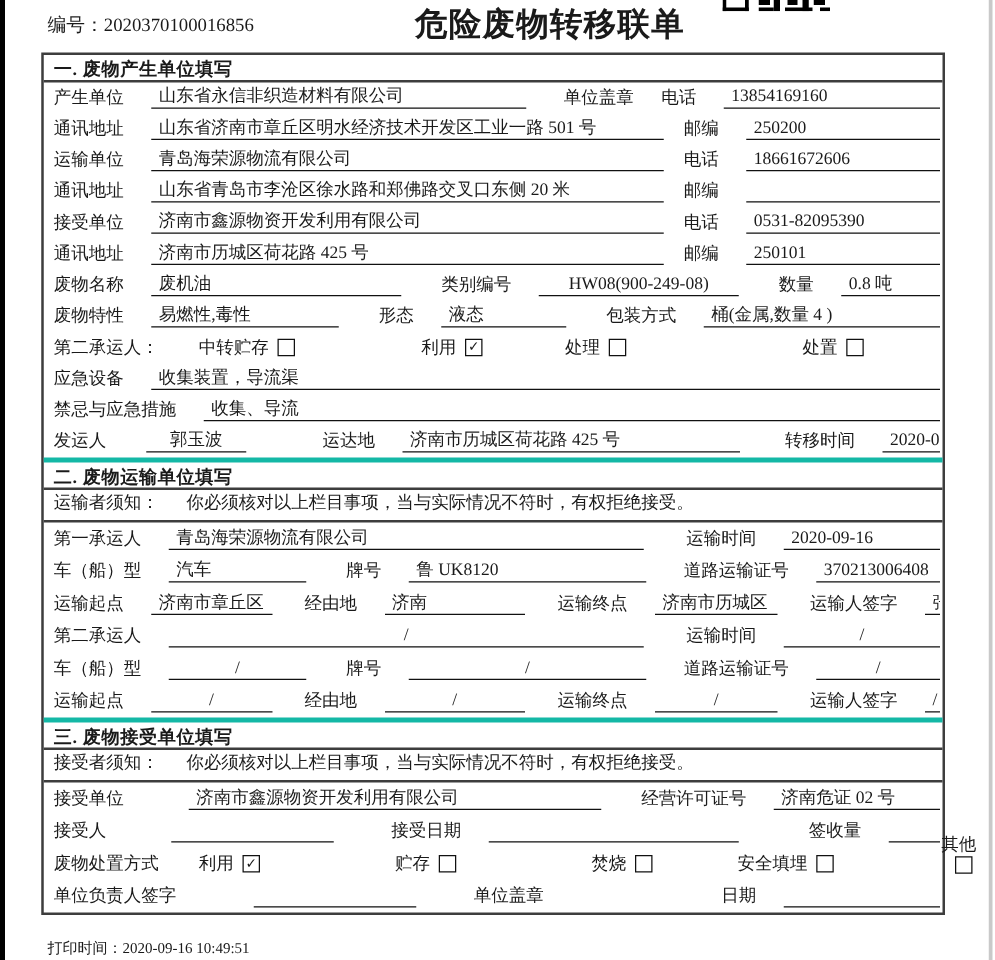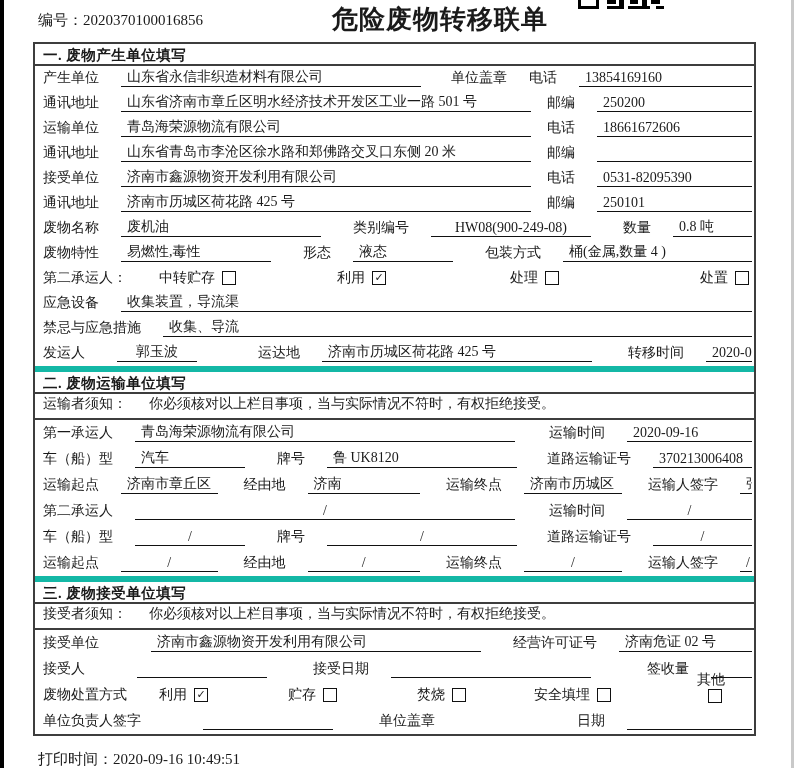--- a/index.html
+++ b/index.html
@@ -13,21 +13,21 @@
   .edge-left{position:absolute;left:0;top:0;width:4px;height:768px;background:#000;}
   .edge-right{position:absolute;left:791px;top:0;width:3px;height:768px;background:#c9c9c9;}
   .qr{position:absolute;left:578px;top:0;width:86px;height:9px;}
   
   .serial{position:absolute;left:38px;top:11px;font-size:15px;white-space:nowrap;}
   .doc-title{position:absolute;left:0;top:2px;width:880px;text-align:center;
     font-size:26px;font-weight:bold;letter-spacing:1px;}
   
   .form-table{position:absolute;left:33px;top:42px;width:723px;
     border:2px solid #3d3d3d;box-sizing:border-box;background:#fff;}
-  .sec{border-bottom:6px solid #14b8a6;}
+  .sec{border-bottom:4px solid #14b8a6;}
   .sec:last-child{border-bottom:none;}
   .sec-h{font-weight:bold;font-size:14.5px;height:22px;box-sizing:border-box;
     padding:2px 8px 0 8px;border-bottom:2px solid #3d3d3d;letter-spacing:.5px;}
   .r{display:flex;align-items:flex-end;height:25px;box-sizing:border-box;
     padding:0 2px 4px 8px;white-space:nowrap;gap:16px;}
   .sec-2 .r,.sec-3 .r{height:26px;}
   .notice{border-bottom:2px solid #3d3d3d;padding-bottom:5px;}
   .lbl{flex:0 0 auto;margin-right:6px;}
   .val{border-bottom:1px solid #111;padding:0 6px;box-sizing:border-box;
     overflow:hidden;min-height:17px;}
@@ -38,24 +38,24 @@
   .box{display:inline-flex;width:12px;height:12px;border:1px solid #111;
     align-items:center;justify-content:center;font-size:11px;line-height:1;
     font-family:"DejaVu Sans",sans-serif;margin-bottom:1px;}
   
   .w80{width:80px;} .w100{width:100px;} .w110{width:110px;}
   .w128{width:128px;} .w130{width:130px;} .w150{width:150px;} .w160{width:160px;} .w190{width:190px;} .w200{width:200px;} .w270{width:270px;}
   .w300{width:300px;} .w330{width:330px;} .w380{width:380px;} .w410{width:410px;}
   .ml10{margin-left:10px;} .ml14{margin-left:14px;} .ml16{margin-left:16px;}
   .ml18{margin-left:18px;} .ml20{margin-left:20px;} .ml30{margin-left:30px;}
   .ml40{margin-left:40px;} .ml45{margin-left:45px;} .mla{margin-left:auto;}
-  .gap52{margin-left:52px;} .gap64{margin-left:64px;} .gap70{margin-left:70px;flex-direction:column;}
-  .gap85{margin-left:85px;} .gap90{margin-left:108px;} .gap125{margin-left:125px;}
+  .gap52{margin-left:52px;} .gap64{margin-left:92px;} .gap70{margin-left:70px;flex-direction:column;}
+  .gap85{margin-left:85px;} .gap90{margin-left:50px;} .gap125{margin-left:125px;}
   .ml120{margin-left:120px;}
-  .print-time{position:absolute;left:38px;top:750px;font-size:15px;white-space:nowrap;}
+  .print-time{position:absolute;left:38px;top:750px;font-size:12px;white-space:nowrap;}
 </style>
 </head>
 <body>
 
 <div class="edge-left"></div>
 <div class="edge-right"></div>
 
 <svg class="qr" viewBox="0 0 86 9" xmlns="http://www.w3.org/2000/svg">
   <g fill="#000">
     <rect x="0" y="0" width="3" height="9"></rect>

